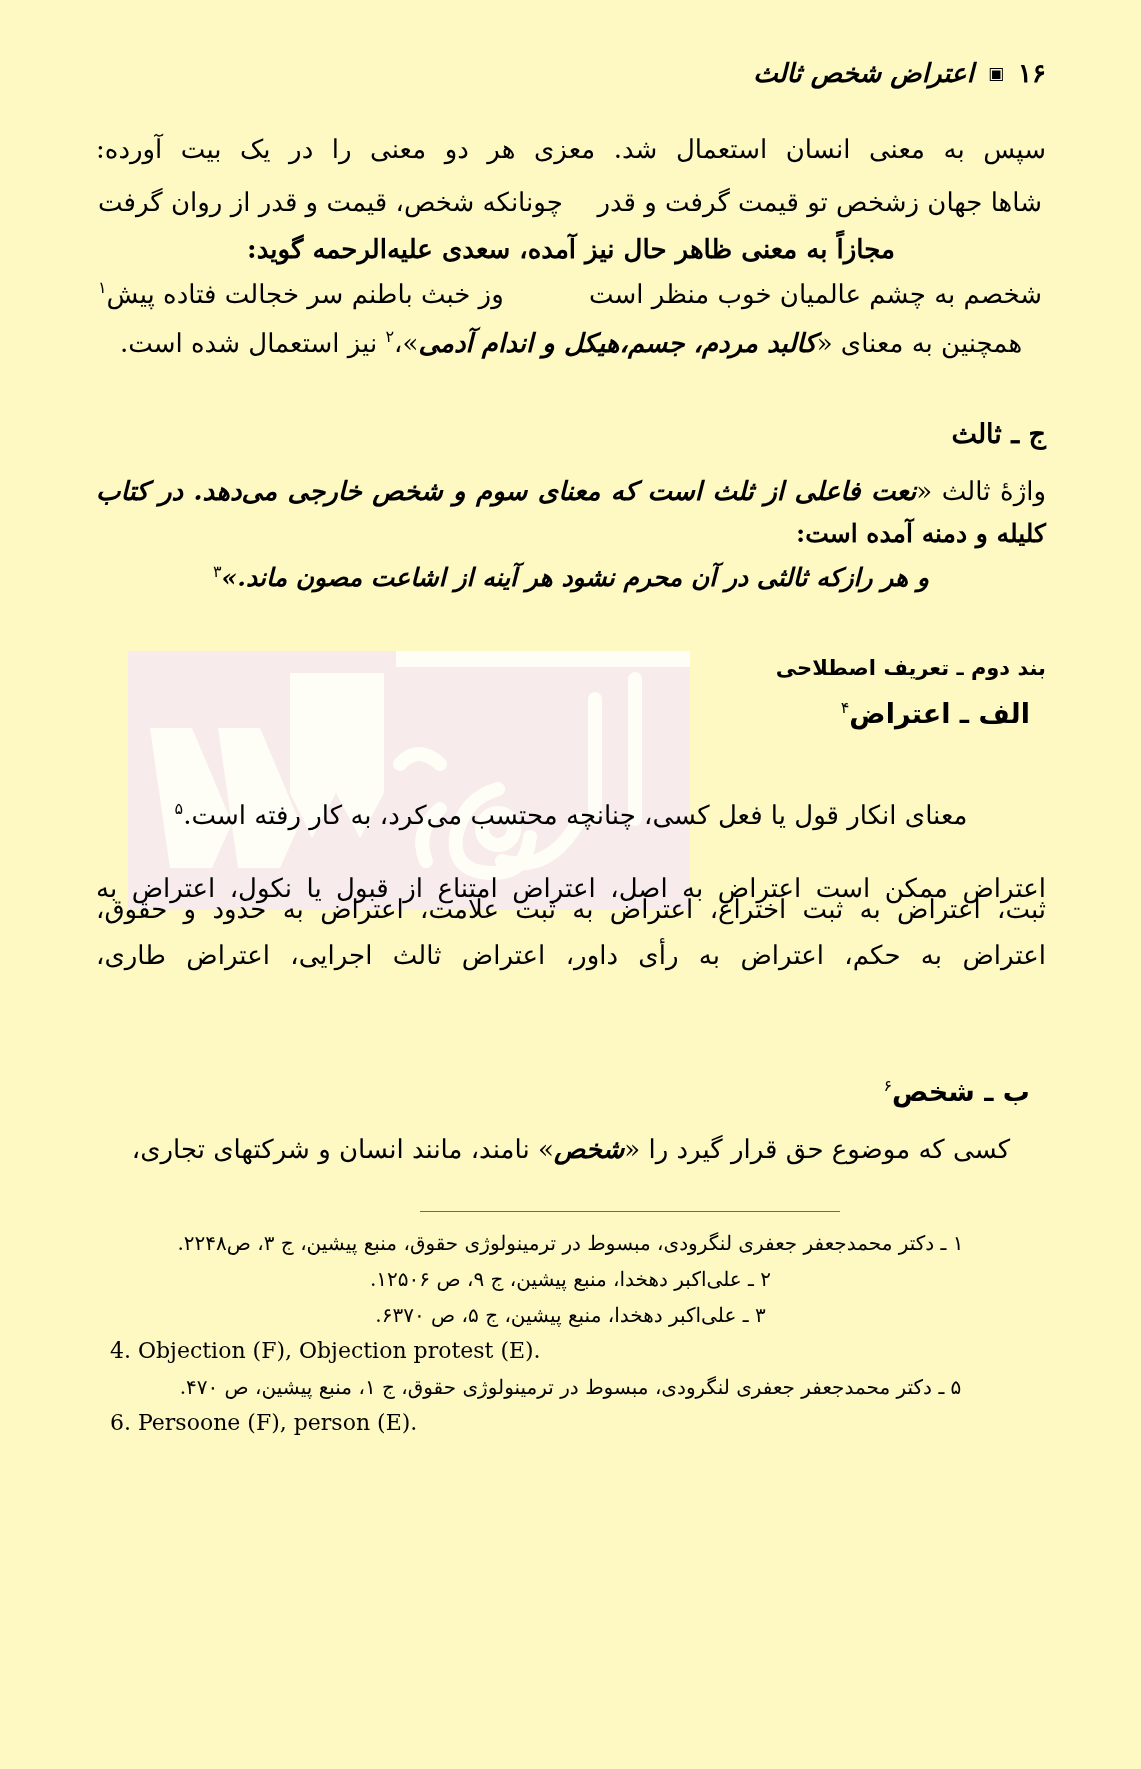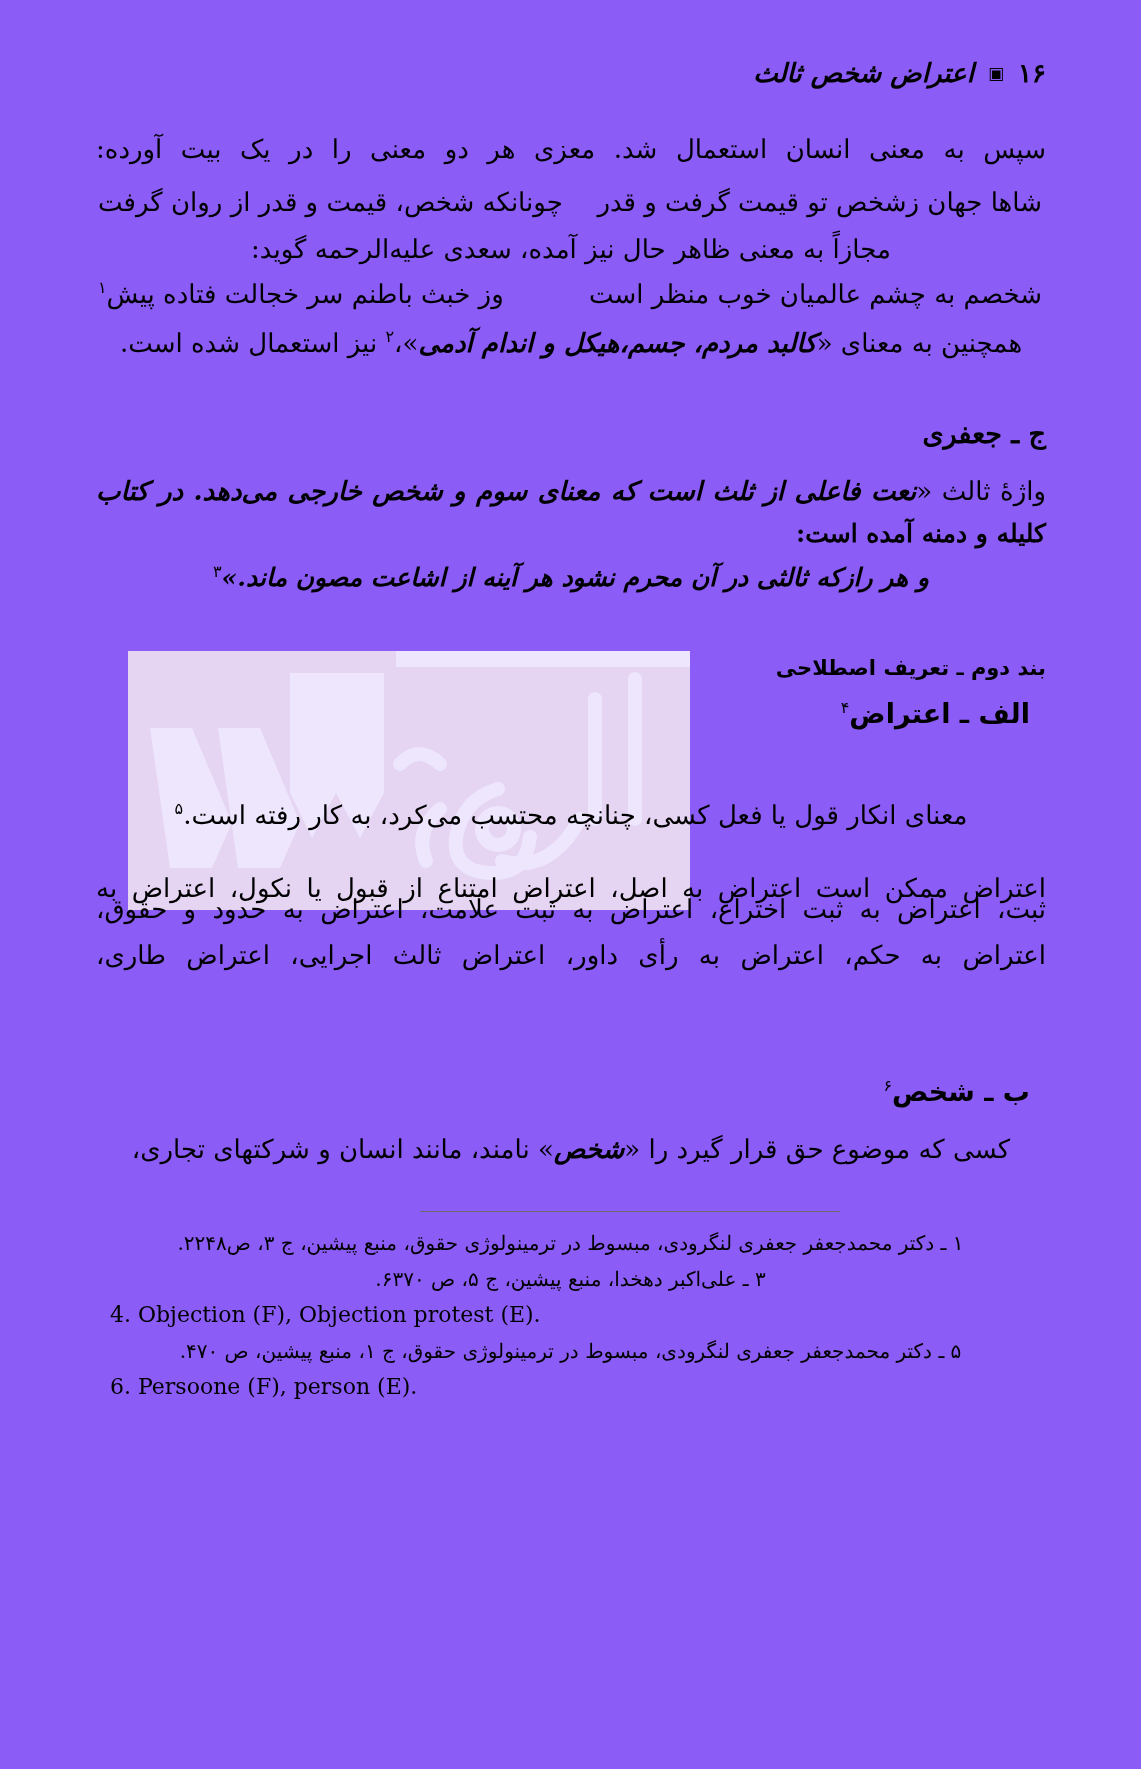--- a/index.html
+++ b/index.html
@@ -14,21 +14,21 @@
     overflow: hidden;
     font-family: "DejaVu Sans", "Liberation Sans", sans-serif;
     color: #000000;
   }
 
   .page {
     position: absolute;
     inset: 0;
     width: 1141px;
     height: 1769px;
-    background: #8b5cf6;
+    background: #fef9c3;
   }
 
   
   .watermark {
     position: absolute;
     left: 128px;
     top: 651px;
     width: 562px;
     height: 259px;
     background: #f6e9f3;
@@ -261,32 +261,32 @@
       <span>اعتراض شخص ثالث</span>
     </div>
 
     <div class="body-text" style="top:126px;">سپس به معنی انسان استعمال شد. معزی هر دو معنی را در یک بیت آورده:</div>
 
     <div class="couplet" style="top:180px;">
       <span class="hemi h1">شاها جهان زشخص تو قیمت گرفت و قدر</span>
       <span class="hemi h2">چونانکه شخص، قیمت و قدر از روان گرفت</span>
     </div>
 
-    <div class="body-text" style="top:226px; text-align:center; text-align-last:center;">مجازاً به معنی ظاهر حال نیز آمده، سعدی علیه‌الرحمه گوید:</div>
+    <div class="body-text" style="top:226px; text-align:center; text-align-last:center;font-weight:bold;">مجازاً به معنی ظاهر حال نیز آمده، سعدی علیه‌الرحمه گوید:</div>
 
     <div class="couplet" style="top:272px;">
       <span class="hemi h1">شخصم به چشم عالمیان خوب منظر است</span>
       <span class="hemi h2"><span>وز خبث باطنم سر خجالت فتاده پیش</span><sup class="fn">۱</sup></span>
     </div>
 
     <div class="body-text" style="top:320px; text-align:center; text-align-last:center;">
       <span>همچنین به معنای «</span><span class="bolditalic">کالبد مردم، جسم،هیکل و اندام آدمی</span><span>»،</span><sup class="fn">۲</sup><span> نیز استعمال شده است.</span>
     </div>
 
-    <div class="heading-sm" style="top:418px;">ج ـ جعفری</div>
+    <div class="heading-sm" style="top:418px;">ج ـ ثالث</div>
 
     <div class="body-text" style="top:468px;">
       <span>واژۀ ثالث «</span><span class="bolditalic">نعت فاعلی از ثلث است که معنای سوم و شخص خارجی می‌دهد. در کتاب</span>
     </div>
     <div class="quote-right" style="top:512px;">کلیله و دمنه آمده است:</div>
     <div class="quote-line" style="top:556px;">
       <span>و هر رازکه ثالثی در آن محرم نشود هر آینه از اشاعت مصون ماند.»</span><sup class="fn">۳</sup>
     </div>
 
     <div class="heading-lg" style="top:656px;">بند دوم ـ تعریف اصطلاحی</div>
@@ -313,20 +313,24 @@
   </div>
 
   <div class="fn-rule"></div>
 
   <div class="footnotes">
     <div class="fn-row">
       <span>۱ ـ</span>
       <span>دکتر  محمدجعفر جعفری لنگرودی، مبسوط در ترمینولوژی حقوق، منبع پیشین، ج ۳، ص۲۲۴۸.</span>
     </div>
     <div class="fn-row">
+      <span>۲ ـ</span>
+      <span>علی‌اکبر دهخدا، منبع پیشین، ج ۹، ص ۱۲۵۰۶.</span>
+    </div>
+    <div class="fn-row">
       <span>۳ ـ</span>
       <span>علی‌اکبر دهخدا، منبع پیشین، ج ۵، ص ۶۳۷۰.</span>
     </div>
     <div class="fn-row latin">
       <span>4.</span>
       <span>Objection (F), Objection protest (E).</span>
     </div>
     <div class="fn-row">
       <span>۵ ـ</span>
       <span>دکتر محمدجعفر جعفری لنگرودی، مبسوط در ترمینولوژی حقوق، ج ۱، منبع پیشین، ص ۴۷۰.</span>

